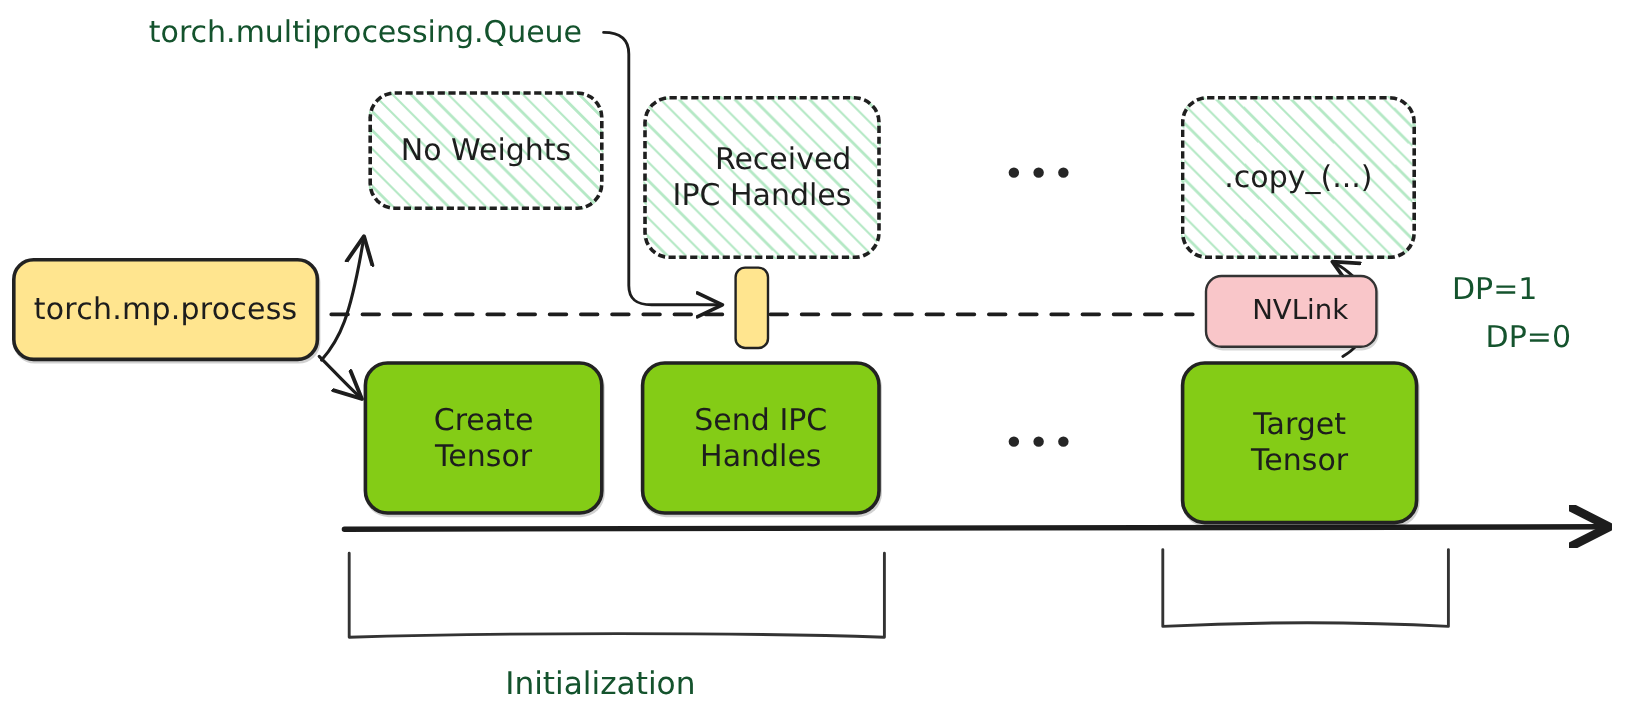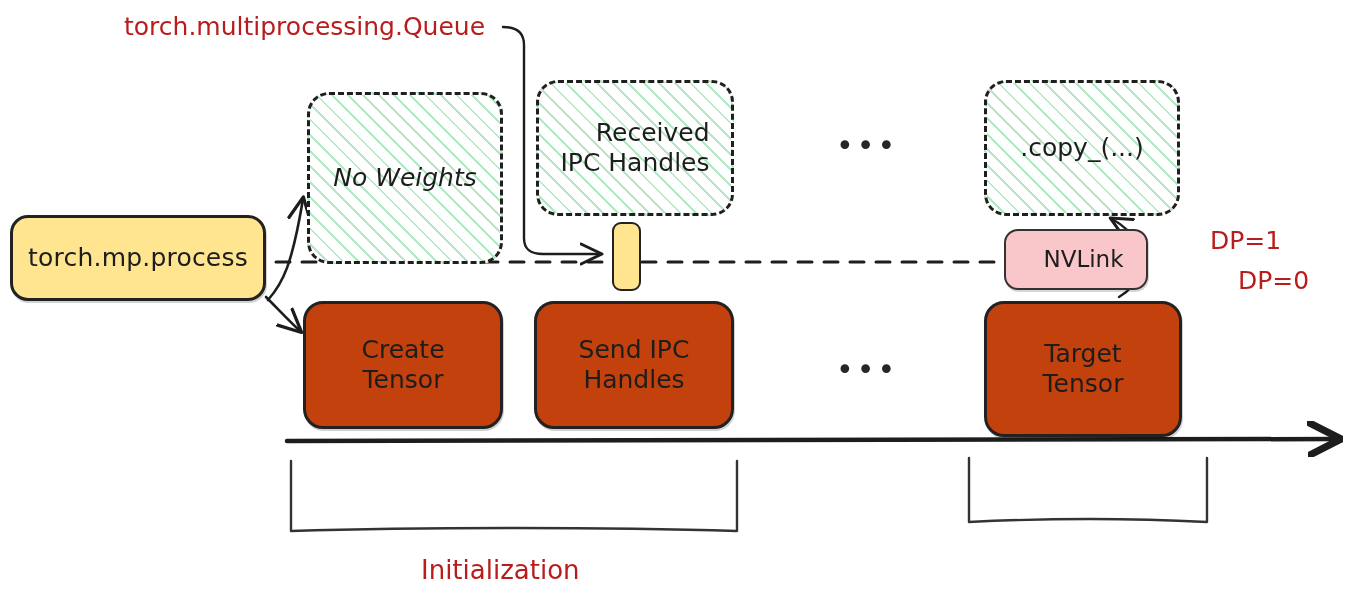--- a/index.html
+++ b/index.html
@@ -42,21 +42,21 @@
   .node-yellow {
     background: #ffe58f;
     border: 3px solid #222222;
     border-radius: 18px;
     font-size: 25px;
     letter-spacing: 0.2px;
     box-shadow: 1px 2px 0 rgba(0,0,0,0.18);
   }
   
   .node-green {
-    background: #c2410c;
+    background: #84cc16;
     border: 3px solid #222222;
     border-radius: 20px;
     font-size: 25px;
     box-shadow: 1px 2px 0 rgba(0,0,0,0.18);
   }
   
   .node-dashed {
     background-color: #ffffff;
     background-image: repeating-linear-gradient(
         45deg,
@@ -79,21 +79,21 @@
   }
   
   .node-capsule {
     background: #ffe58f;
     border: 2.5px solid #222222;
     border-radius: 9px;
   }
   .plain-label {
     position: absolute;
     font-family: "DejaVu Sans", sans-serif;
-    color: #b91c1c;
+    color: #14532d;
     white-space: nowrap;
   }
   .lbl-queue   { font-size: 25px; left: 124px; top: 12px; }
   .lbl-dp1     { font-size: 25px; left: 1210px; top: 226px; }
   .lbl-dp0     { font-size: 25px; left: 1210px; top: 266px; margin-left: 28px; }
   .lbl-init    { font-size: 26px; left: 421px;  top: 555px; }
   .lbl-infer   { font-size: 26px; left: 994px;  top: 545px; }
   .ellipsis {
     position: absolute;
     font-size: 30px;
@@ -139,21 +139,21 @@
 
     <path d="M291,461 L291,531 C420,527 610,527 737,531 L737,461" fill="none" stroke="#333333" stroke-width="2.4" stroke-linecap="round" stroke-linejoin="round"></path>
 
     <path d="M969,458 L969,522 C1050,518 1130,518 1207,522 L1207,458" fill="none" stroke="#333333" stroke-width="2.4" stroke-linecap="round" stroke-linejoin="round"></path>
   </svg>
 
   <div class="plain-label lbl-queue">torch.multiprocessing.Queue</div>
 
   <div class="node node-yellow" style="left:10px; top:215px; width:256px; height:86px;">torch.mp.process</div>
 
-  <div class="node node-dashed" style="left:307px; top:92px; width:196px; height:172px;font-style:italic;">No Weights</div>
+  <div class="node node-dashed" style="left:307px; top:76px; width:196px; height:99px;">No Weights</div>
 
   <div class="node node-dashed" style="left:536px; top:80px; width:198px; height:136px;text-align:right;">Received
 IPC Handles</div>
 
   <div class="node node-dashed" style="left:984px; top:80px; width:196px; height:136px;">.copy_(...)</div>
 
   <div class="ellipsis ell-top">•••</div>
 
   <div class="node node-capsule" style="left:612px; top:222px; width:29px; height:69px;"></div>
 

